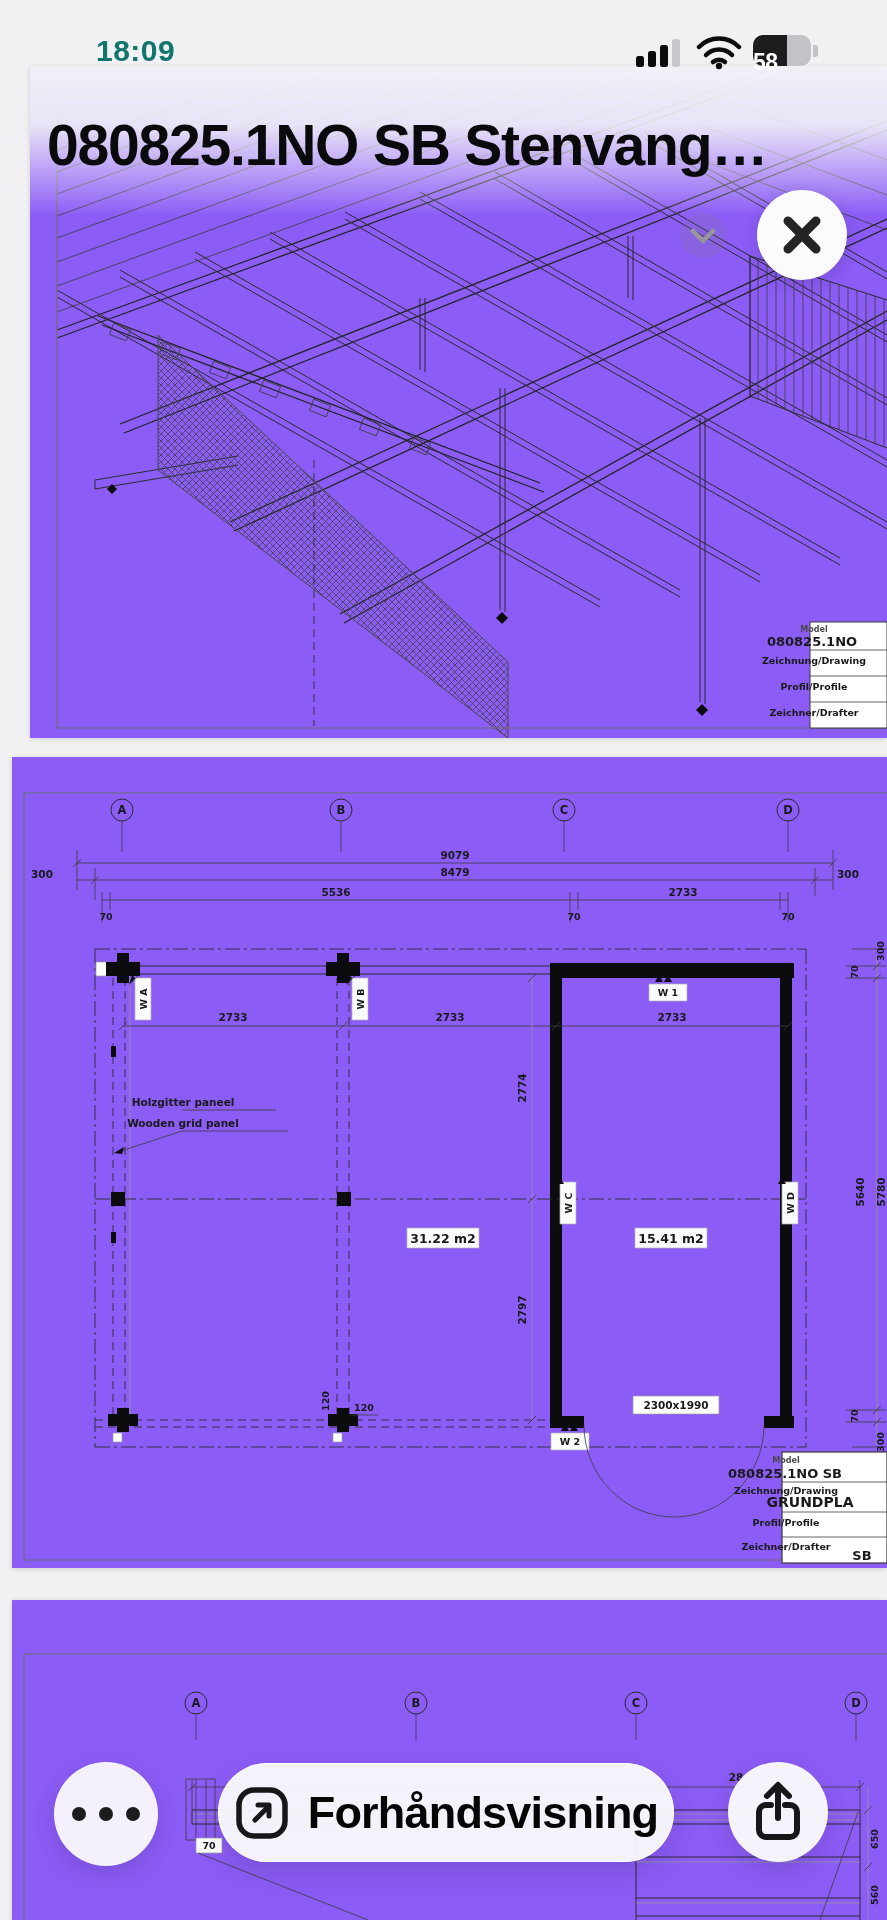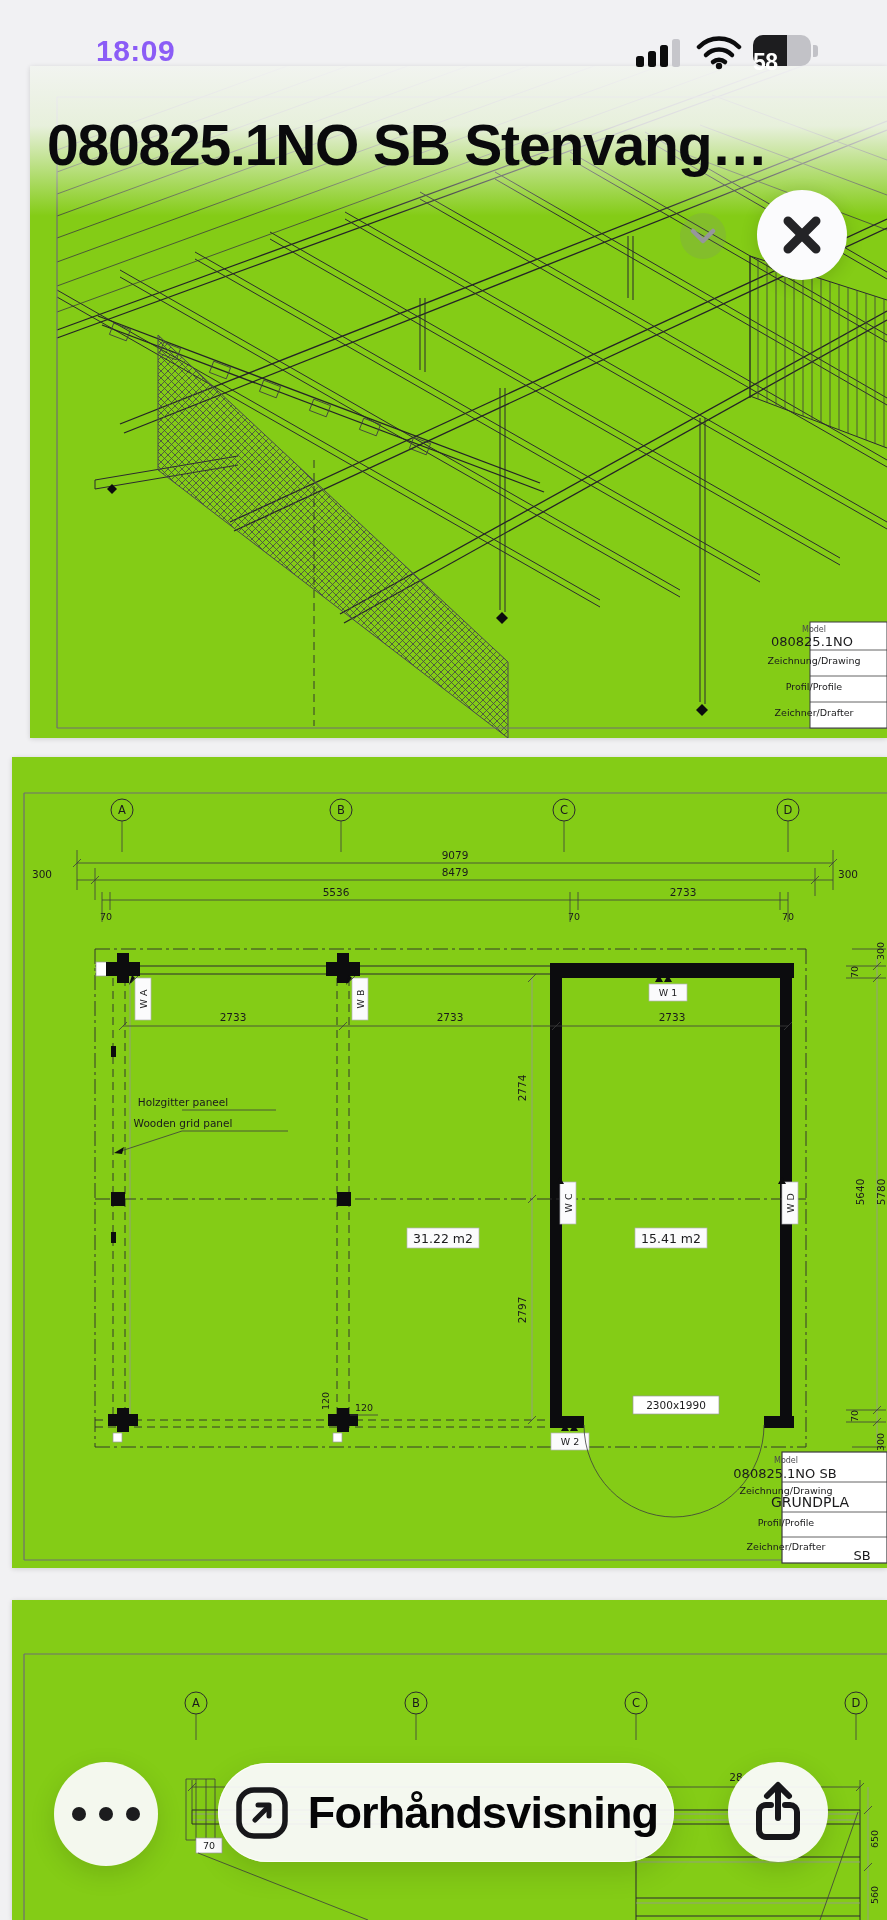--- a/index.html
+++ b/index.html
@@ -1,39 +1,39 @@
 <!DOCTYPE html>
 <html><head>
 <meta charset="utf-8">
 <style>
   html,body{margin:0;padding:0;background:#e9e9eb;}
   #screen{position:relative;width:887px;height:1920px;background:#f1f1f3;overflow:hidden;
           font-family:"Liberation Sans",sans-serif;}
-  .page{position:absolute;background:#84cc16;box-shadow:0 1px 5px rgba(0,0,0,.14);}
+  .page{position:absolute;background:#8b5cf6;box-shadow:0 1px 5px rgba(0,0,0,.14);font-weight:bold;}
   #page1{left:30px;top:66px;width:857px;height:672px;}
   #page2{left:12px;top:757px;width:875px;height:811px;}
   #page3{left:12px;top:1600px;width:875px;height:320px;}
   svg{display:block;}
   
   .k1{stroke:#2b2b2d;stroke-width:1;fill:none}
   .k08{stroke:#3c3c3e;stroke-width:.8;fill:none}
   .k12{stroke:#242426;stroke-width:1.3;fill:none}
   .kthin{stroke:#97979b;stroke-width:.8;fill:none}
   .kframe{stroke:#6e6e72;stroke-width:1.2;fill:none}
   .kdash{stroke:#2b2b2d;stroke-width:.9;fill:none;stroke-dasharray:8 5}
   .kdd{stroke:#2b2b2d;stroke-width:.9;fill:none;stroke-dasharray:15 4 3 4}
   .kfill{fill:#0c0c0e;stroke:none}
   .box{fill:#ffffff;stroke:#9a9a9e;stroke-width:.7}
   .boxl{fill:#fbfbfc;stroke:#b4b4b8;stroke-width:.7}
   text{font-family:"DejaVu Sans",sans-serif;fill:#1a1a1c;text-anchor:middle}.t10{font-size:10.5px}.t9{font-size:9.5px}
   .t12{font-size:12.5px}.t8{font-size:8px;fill:#4a4a4e}.t13{font-size:13px}
   .tgrid{font-size:11.5px}
   
   #statusbar{position:absolute;left:0;top:0;width:887px;height:70px;z-index:30;}
-  #time{position:absolute;left:96px;top:34px;font-size:30px;font-weight:700;color:#8b5cf6;letter-spacing:.5px;}
+  #time{position:absolute;left:96px;top:34px;font-size:30px;font-weight:700;color:#0f766e;letter-spacing:.5px;}
   #sigwrap{position:absolute;left:636px;top:36px;}
   #wifiwrap{position:absolute;left:696px;top:34px;}
   #battwrap{position:absolute;left:753px;top:35px;width:70px;height:32px;}
   #battbody{position:absolute;left:0;top:0;width:58px;height:31px;border-radius:10px;overflow:hidden;background:#c2c2c7;}
   #battfill{position:absolute;left:0;top:0;width:58%;height:100%;background:#1d1d1f;}
   #battpct{position:absolute;left:0;top:12px;width:58px;height:26px;text-align:left;line-height:31px;
            font-size:23px;font-weight:700;color:#ffffff;letter-spacing:-.5px;}
   #battcap{position:absolute;left:60px;top:10px;width:5px;height:12px;background:#c2c2c7;border-radius:0 3px 3px 0;}
   #titlebar{position:absolute;left:0;top:94px;width:887px;height:100px;z-index:30;}
   #doc-title{position:absolute;left:47px;top:18px;font-size:57px;font-weight:700;color:#0a0a0c;letter-spacing:-1.2px;}

